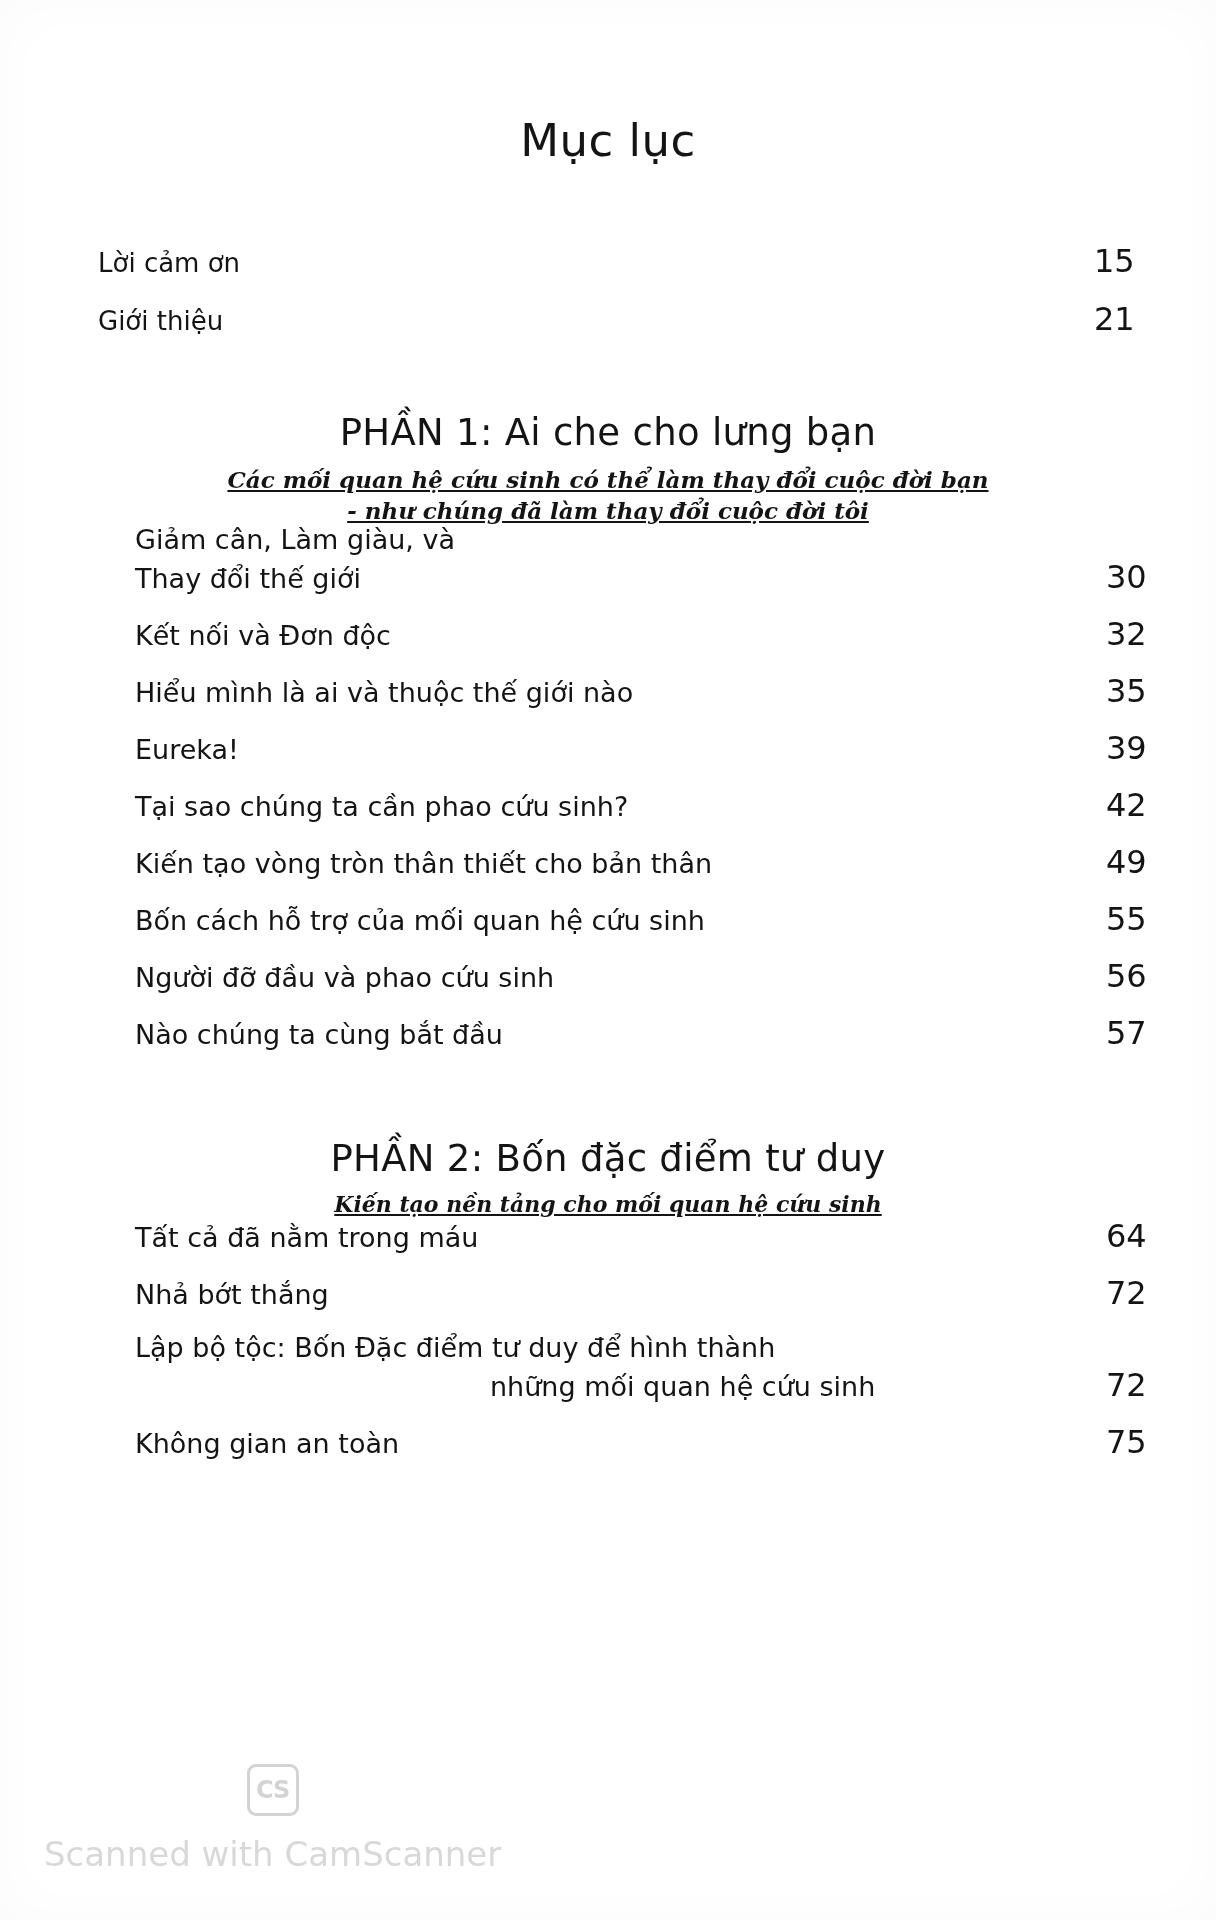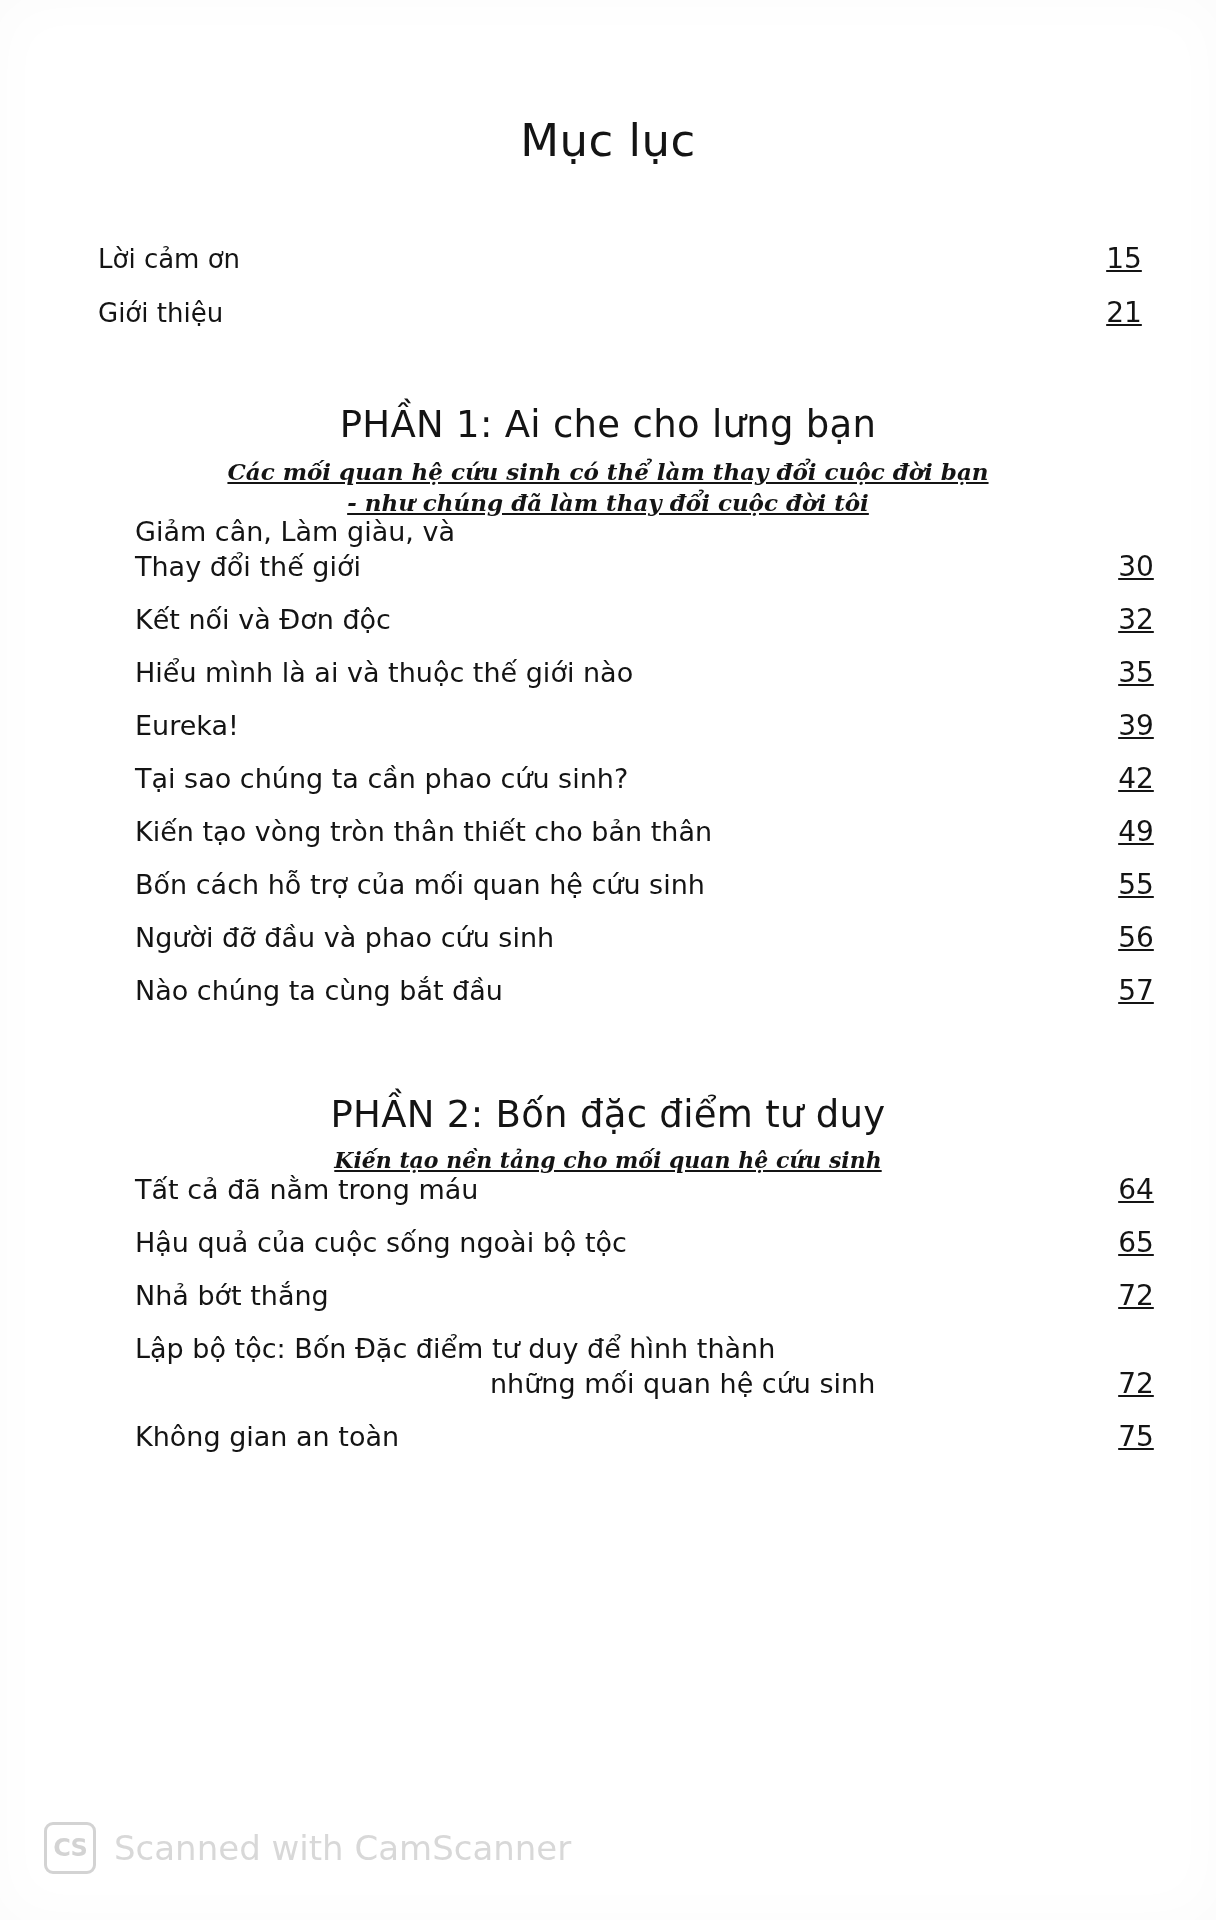--- a/index.html
+++ b/index.html
@@ -45,23 +45,22 @@
     margin-bottom: 26px;
     gap: 40px;
   }
   .row .label {
     flex: 1 1 auto;
     white-space: pre-wrap;
   }
   .row .page-num {
     flex: 0 0 auto;
     width: 60px;
-    text-align: center;
-    font-size: 28px;
-    text-decoration: underline;
+    text-align: left;
+    font-size: 32px;
   }
 
   .part {
     margin-top: 76px;
   }
   .part-heading {
     text-align: center;
     font-size: 37px;
     font-weight: 400;
     margin: 0;
@@ -101,20 +100,21 @@
 
   
   .watermark {
     position: absolute;
     left: 44px;
     bottom: 46px;
     display: flex;
     align-items: center;
     gap: 18px;
     opacity: 0.38;
+    flex-direction: column;
   }
   .cs-badge {
     width: 46px;
     height: 46px;
     border: 3px solid #8d8d8d;
     border-radius: 9px;
     display: flex;
     align-items: center;
     justify-content: center;
     font-size: 24px;
@@ -211,24 +211,20 @@
     <div class="part-sub">
       <div>Kiến tạo nền tảng cho mối quan hệ cứu sinh</div>
     </div>
 
     <div class="entries">
       <div class="row">
         <span class="label">Tất cả đã nằm trong máu</span>
         <span class="page-num">64</span>
       </div>
       <div class="row">
-        <span class="label">Hậu quả của cuộc sống ngoài bộ tộc</span>
-        <span class="page-num">65</span>
-      </div>
-      <div class="row">
         <span class="label">Nhả bớt thắng</span>
         <span class="page-num">72</span>
       </div>
       <div class="row tight no-num">
         <span class="label">Lập bộ tộc: Bốn Đặc điểm tư duy để hình thành</span>
         <span class="page-num"></span>
       </div>
       <div class="row">
         <span class="label cont">những mối quan hệ cứu sinh</span>
         <span class="page-num">72</span>

